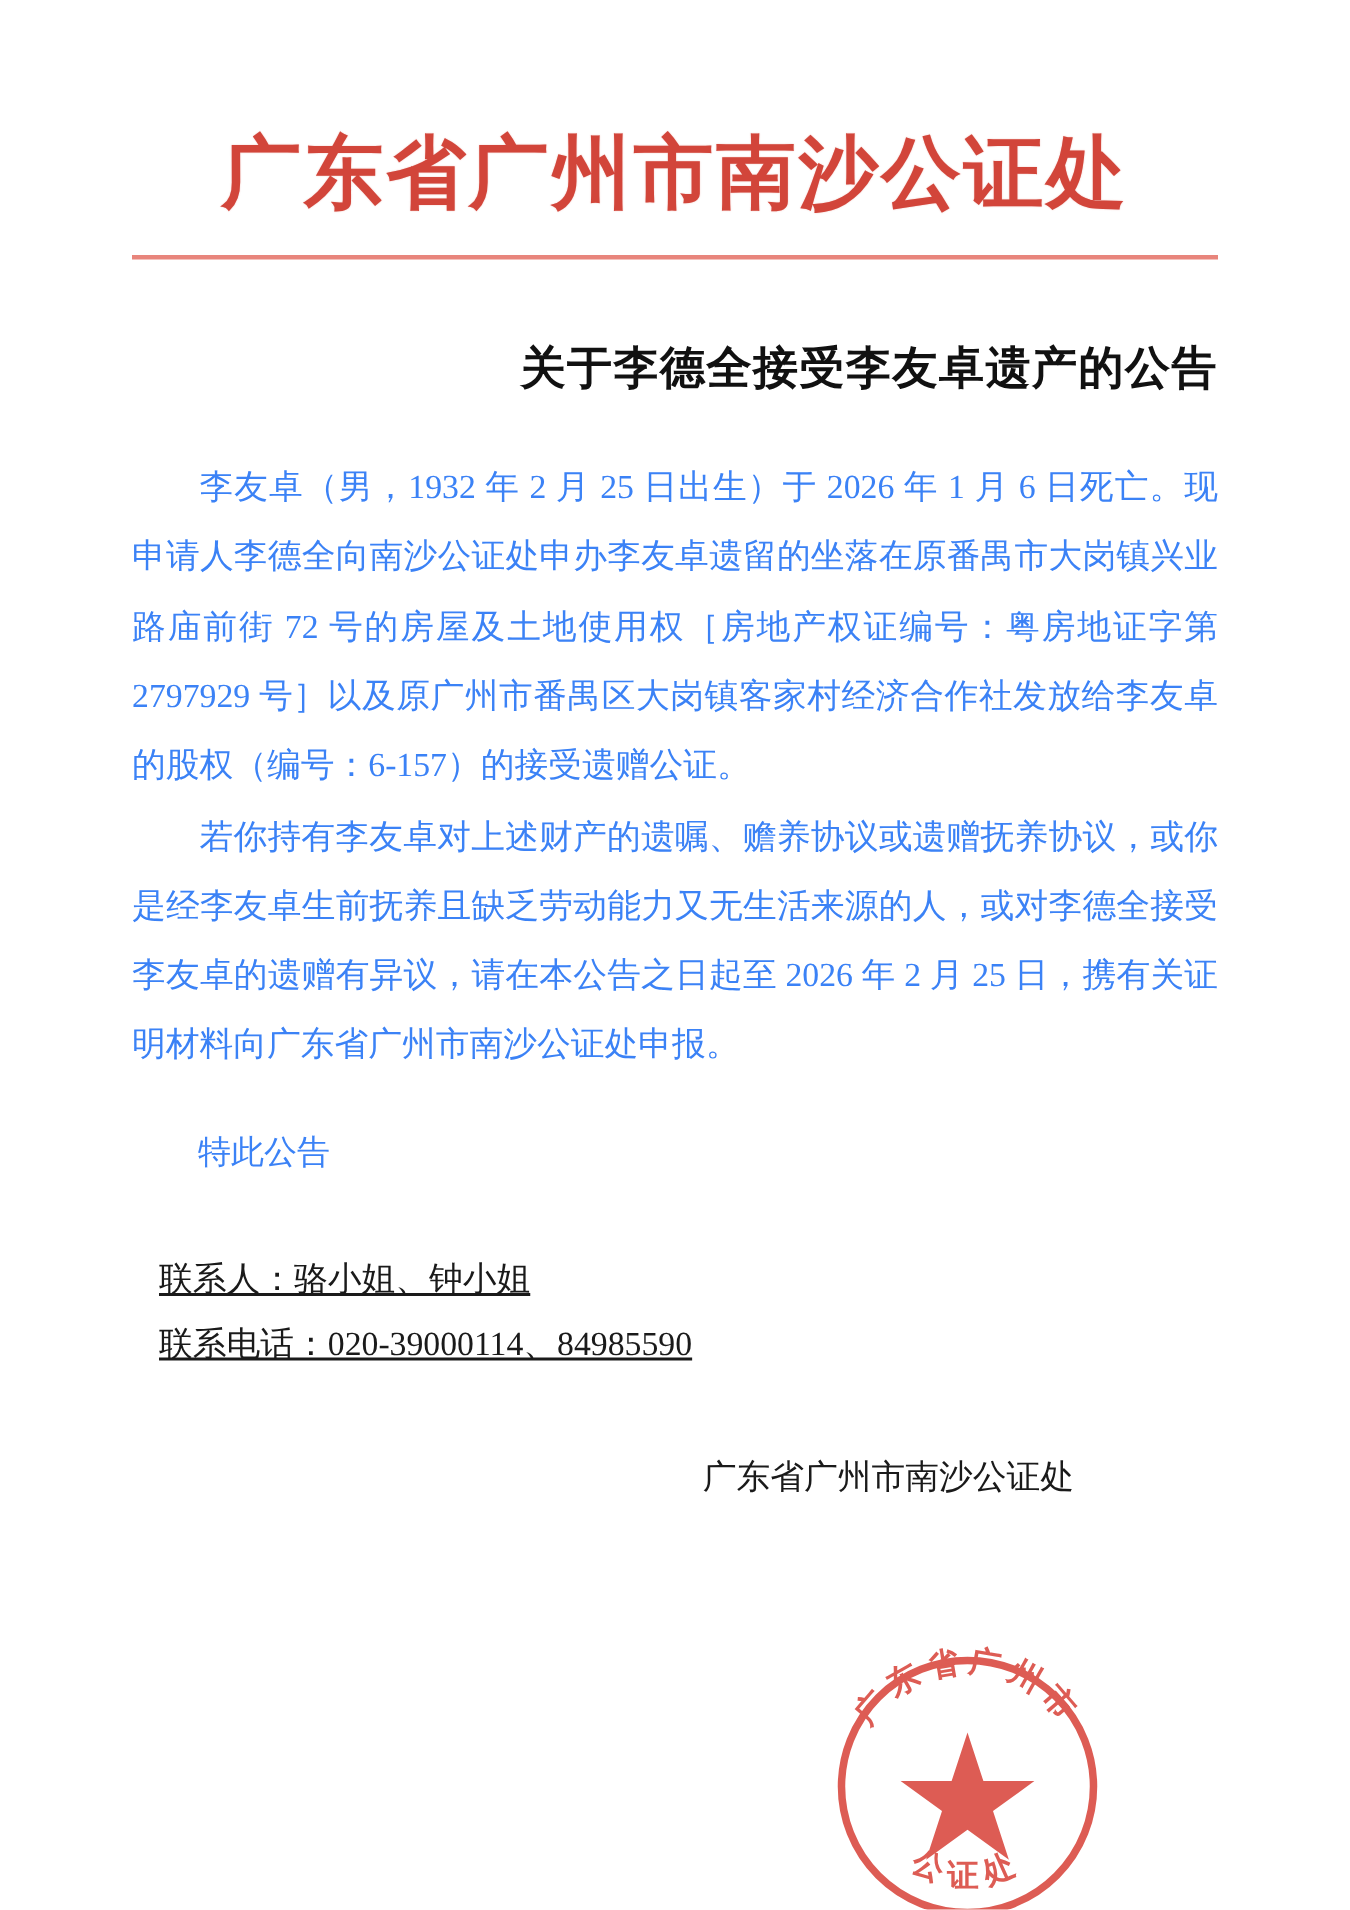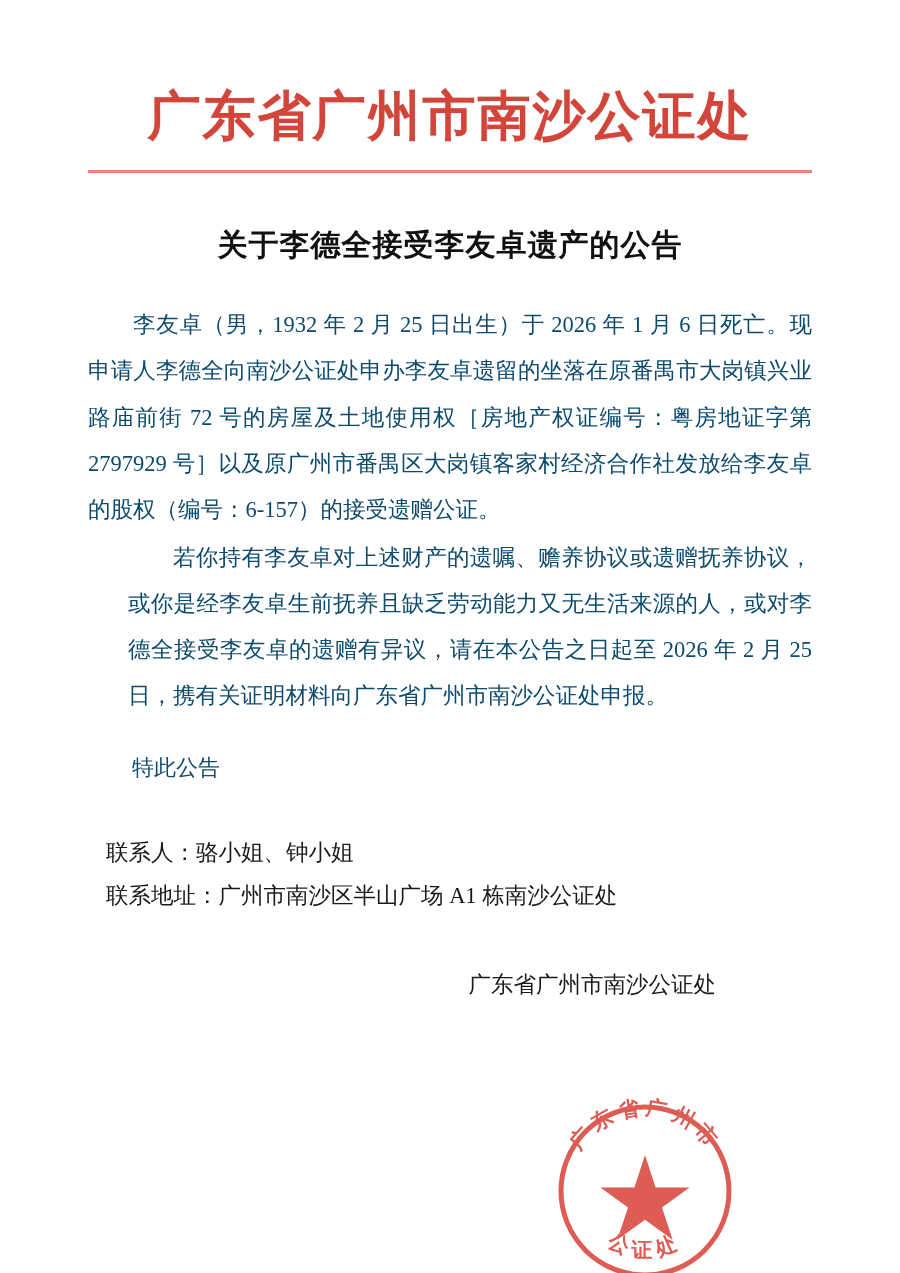--- a/index.html
+++ b/index.html
@@ -39,58 +39,58 @@
 
   .divider {
     margin: 26px 0 0 0;
     height: 3px;
     background: #e8857c;
     border: none;
     width: 100%;
   }
 
   .doc-title {
-    text-align: center;
+    text-align: right;
     font-weight: bold;
     font-size: 30px;
     letter-spacing: 1px;
     margin-top: 52px;
     color: #111;
   }
 
   .body-block {
     margin-top: 36px;
     font-size: 22.5px;
     line-height: 2.05;
     text-align: justify;
     text-justify: inter-ideograph;
-    color: #0c4a6e;
+    color: #3b82f6;
   }
 
   .para {
     text-indent: 2em;
     margin: 0 0 0 0;
   }
   .para + .para {
     margin-top: 2px;
-    margin-left: 40px;
   }
 
   .para-notice {
     text-indent: 2em;
     margin-top: 26px;
     font-size: 22px;
     line-height: 2.05;
   }
 
   .contact-block {
     margin-top: 40px;
     font-size: 22.5px;
     line-height: 1.95;
     padding-left: 18px;
+    text-decoration: underline;
   }
   .contact-line {
     white-space: nowrap;
   }
 
   .sign-block {
     margin-top: 46px;
     font-size: 22.5px;
     line-height: 1.9;
     text-align: right;
@@ -130,21 +130,21 @@
   <div class="doc-title">关于李德全接受李友卓遗产的公告</div>
 
   <div class="body-block">
     <p class="para">李友卓（男，1932 年 2 月 25 日出生）于 2026 年 1 月 6 日死亡。现申请人李德全向南沙公证处申办李友卓遗留的坐落在原番禺市大岗镇兴业路庙前街 72 号的房屋及土地使用权［房地产权证编号：粤房地证字第 2797929 号］以及原广州市番禺区大岗镇客家村经济合作社发放给李友卓的股权（编号：6-157）的接受遗赠公证。</p>
     <p class="para">若你持有李友卓对上述财产的遗嘱、赡养协议或遗赠抚养协议，或你是经李友卓生前抚养且缺乏劳动能力又无生活来源的人，或对李德全接受李友卓的遗赠有异议，请在本公告之日起至 2026 年 2 月 25 日，携有关证明材料向广东省广州市南沙公证处申报。</p>
     <p class="para-notice">特此公告</p>
   </div>
 
   <div class="contact-block">
     <div class="contact-line">联系人：骆小姐、钟小姐</div>
-    <div class="contact-line">联系地址：广州市南沙区半山广场 A1 栋南沙公证处</div>
+    <div class="contact-line">联系电话：020-39000114、84985590</div>
   </div>
 
   <div class="sign-block">
     <div class="sign-line">广东省广州市南沙公证处</div>
   </div>
 
   <div class="seal">
     <svg width="200" height="200" viewBox="0 0 200 200" aria-hidden="true">
       <defs>
         <path id="sealArcTop" d="M 24,100 A 76,76 0 0 1 176,100" fill="none"></path>

